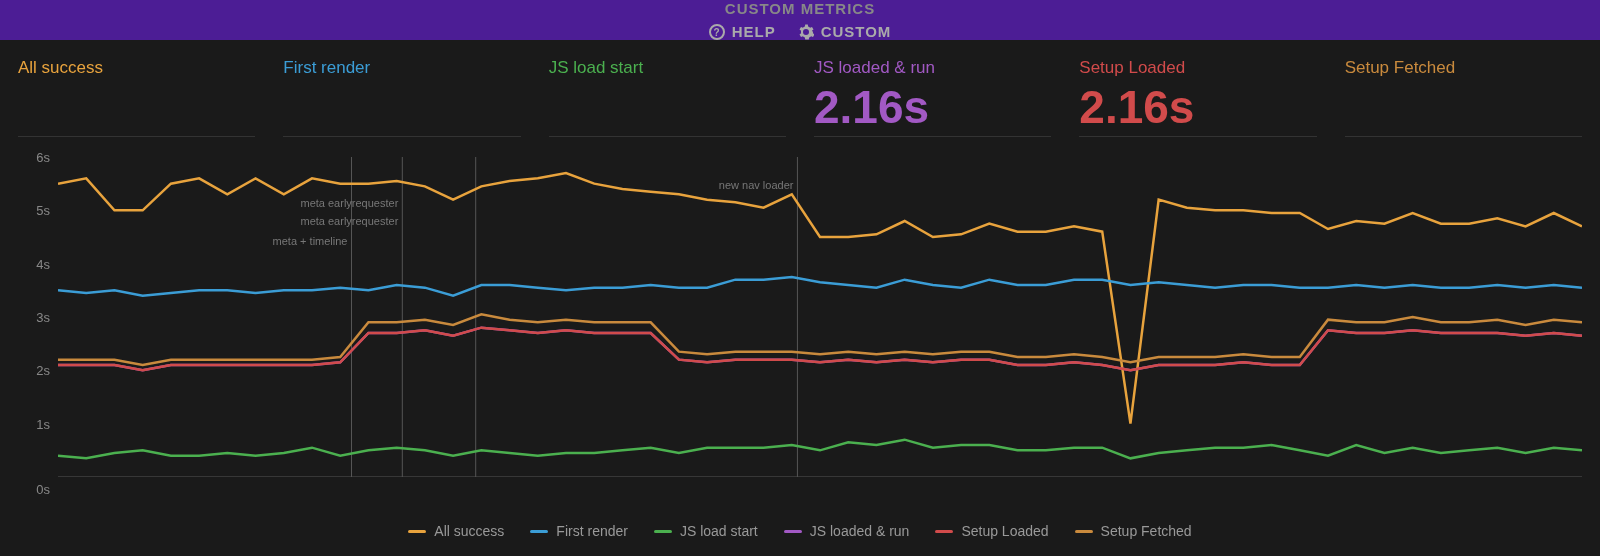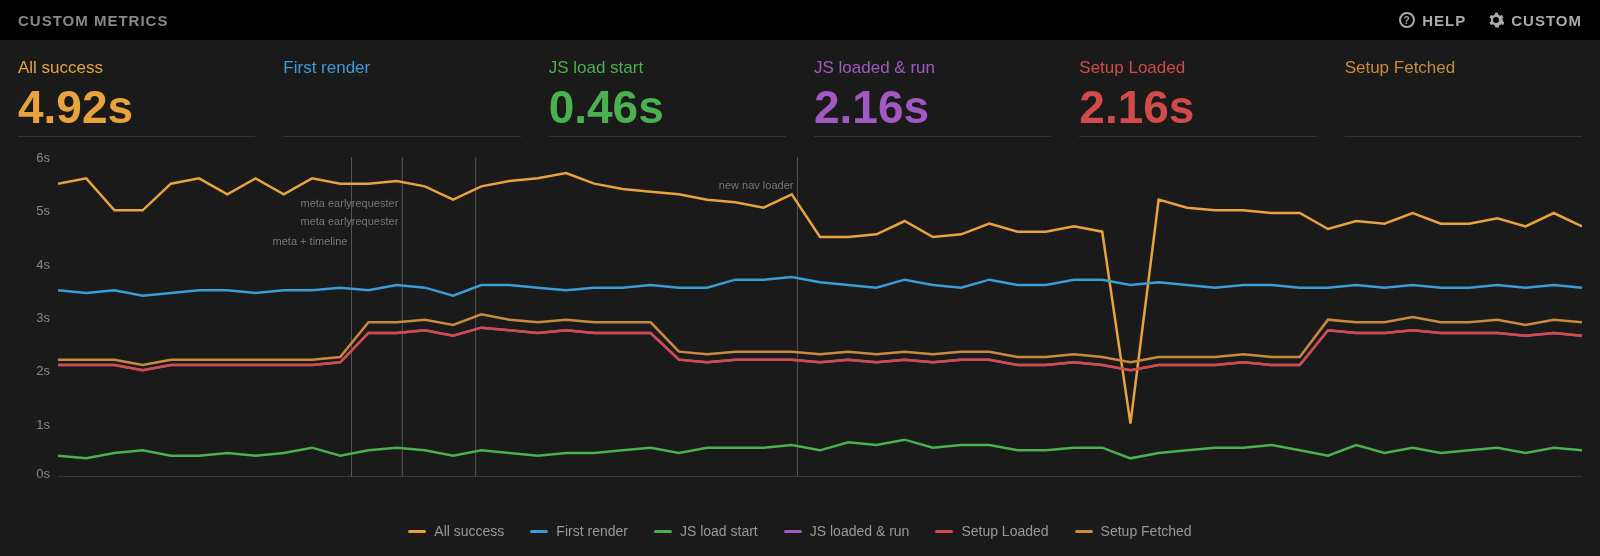--- a/index.html
+++ b/index.html
@@ -5,26 +5,27 @@
   * { box-sizing: border-box; margin: 0; padding: 0; }
   body {
     background: #1a1a1a;
     font-family: "Helvetica Neue", Arial, sans-serif;
     color: #ccc;
     width: 1600px;
     height: 556px;
     overflow: hidden;
   }
   .header {
-    background: #000000;
+    background: #4c1d95;
     height: 40px;
     display: flex;
     align-items: center;
     justify-content: space-between;
     padding: 0 18px;
+    flex-direction: column;
   }
   .header-title {
     color: #888;
     font-size: 15px;
     font-weight: 700;
     letter-spacing: 1px;
     text-transform: uppercase;
   }
   .header-right { display: flex; gap: 22px; align-items: center; }
   .header-btn {
@@ -135,45 +136,43 @@
           <path d="M8 5a3 3 0 100 6 3 3 0 000-6zm7 3a7 7 0 01-.1 1.2l1.6 1.2-1.5 2.6-1.9-.7a6 6 0 01-2 1.2l-.3 2H7.2l-.3-2a6 6 0 01-2-1.2l-1.9.7-1.5-2.6 1.6-1.2A7 7 0 013 8a7 7 0 01.1-1.2L1.5 5.6 3 3l1.9.7a6 6 0 012-1.2l.3-2h2.6l.3 2a6 6 0 012 1.2L14 3l1.5 2.6-1.6 1.2A7 7 0 0115 8z"></path>
         </svg>
       <span>CUSTOM</span>
     </div>
   </div>
 </div>
 
 <div class="metrics-row">
     <div class="metric">
       <div class="metric-label c-orange">All success</div>
-                 <div class="metric-value c-orange">4.92s</div>
     </div>
     <div class="metric">
       <div class="metric-label c-blue">First render</div>
     </div>
     <div class="metric">
       <div class="metric-label c-green">JS load start</div>
-                 <div class="metric-value c-green">0.46s</div>
     </div>
     <div class="metric">
       <div class="metric-label c-purple">JS loaded &amp; run</div>
                  <div class="metric-value c-purple">2.16s</div>
     </div>
     <div class="metric">
       <div class="metric-label c-red">Setup Loaded</div>
                  <div class="metric-value c-red">2.16s</div>
     </div>
     <div class="metric">
       <div class="metric-label c-brown">Setup Fetched</div>
     </div>
   </div>
 
 <div class="chart-area">
   <div class="y-axis">
-      <div class="y-tick" style="top: 316px;">0s</div>
+      <div class="y-tick" style="top: 332px;">0s</div>
       <div class="y-tick" style="top: 266.667px;">1s</div>
       <div class="y-tick" style="top: 213.333px;">2s</div>
       <div class="y-tick" style="top: 160px;">3s</div>
       <div class="y-tick" style="top: 106.667px;">4s</div>
       <div class="y-tick" style="top: 53.3333px;">5s</div>
       <div class="y-tick" style="top: 0px;">6s</div>
     </div>
   <div class="plot">
     <svg id="plot-svg" width="100%" height="100%" preserveAspectRatio="none" viewBox="0 0 1524 320">
         <line class="baseline" x1="0" y1="320" x2="1524" y2="320"></line>

